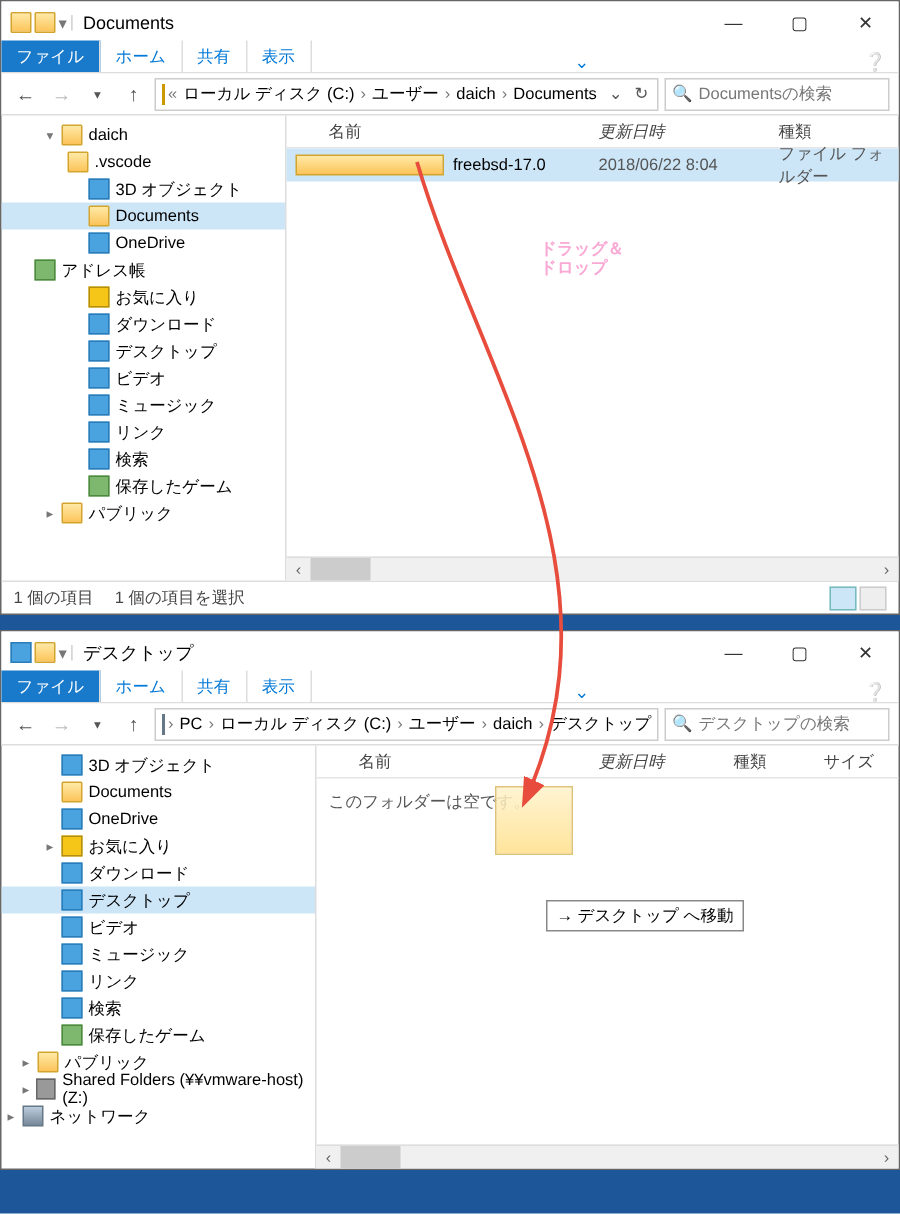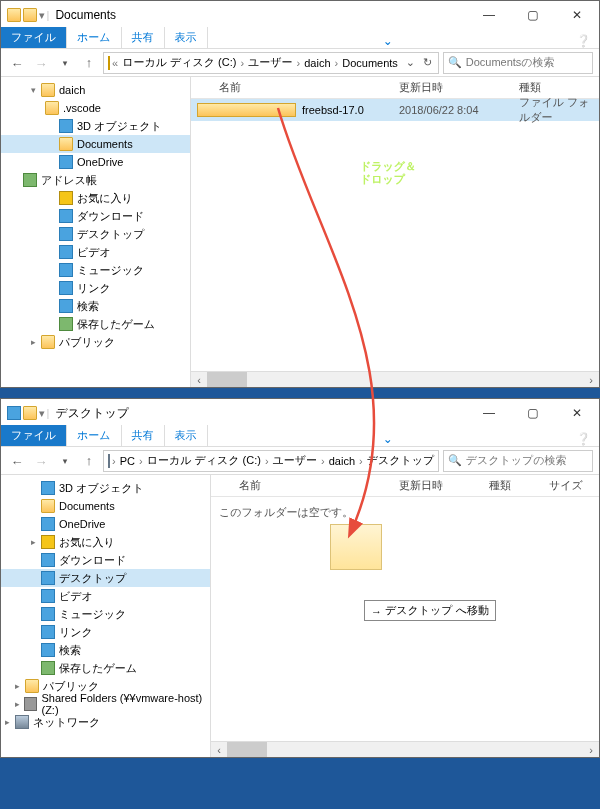--- a/index.html
+++ b/index.html
@@ -34,40 +34,40 @@
 .tree-item .ticon{width:14px;height:14px;margin-right:4px;}
 .folder-ico{background:linear-gradient(#ffe9a6,#fcc45a);border:1px solid #d4a52e;border-radius:1px;}
 .pc-ico{background:linear-gradient(#bcd,#789);border:1px solid #678;}
 .drive-ico{background:#999;border:1px solid #666;}
 .blue-ico{background:#4aa3df;border:1px solid #2a7db8;}
 .green-ico{background:#7db86e;border:1px solid #4e8a3e;}
 .star-ico{background:#f5c518;border:1px solid #b38e10;}
 .listpane{flex:1;display:flex;flex-direction:column;}
 .colhdr{height:22px;border-bottom:1px solid #e5e5e5;display:flex;align-items:center;padding-left:28px;color:#444;}
 .colhdr span{flex:1;}
-.colhdr .c-date{width:120px;flex:none;}
+.colhdr .c-date{width:120px;flex:none;font-style:italic;}
 .colhdr .c-type{width:80px;flex:none;}
 .colhdr .c-size{width:50px;flex:none;}
 .rows{flex:1;position:relative;}
 .row{display:flex;align-items:center;height:22px;padding-left:6px;}
 .row .ricon{width:16px;height:14px;background:linear-gradient(#ffe9a6,#fcc45a);border:1px solid #d4a52e;margin-right:6px;}
 .row span{flex:1;}
 .row .c-date{width:120px;flex:none;color:#555;}
 .row .c-type{width:80px;flex:none;color:#555;}
 .row.sel{background:#cde6f7;}
 .empty-msg{padding:8px 5px 0 8px;color:#555;}
 .statusbar{height:22px;border-top:1px solid #ddd;display:flex;align-items:center;padding:0 8px;color:#444;gap:14px;}
 .statusbar .viewbtns{margin-left:auto;display:flex;gap:2px;}
 .viewbtn{width:18px;height:16px;border:1px solid #ccc;background:#eee;}
 .viewbtn.active{background:#cde6f7;border-color:#7bb;}
 .scroll-h{height:16px;background:#f0f0f0;border-top:1px solid #ddd;display:flex;}
 .scroll-h .thumb{width:40px;background:#ccc;}
 .scroll-h .arrow{width:16px;display:flex;align-items:center;justify-content:center;color:#666;}
 
-.annotation{position:absolute;color:#bef264;font-size:28px;font-weight:bold;line-height:1.2;z-index:10;pointer-events:none;}
+.annotation{position:absolute;color:#f9a8d4;font-size:28px;font-weight:bold;line-height:1.2;z-index:10;pointer-events:none;}
 .qat{width:14px;height:14px;}
 .drop-ghost{position:absolute;left:330px;top:524px;z-index:5;}
 .drop-ghost .ghost-folder{width:52px;height:46px;background:linear-gradient(#fff3cc,#ffe08a);border:1px solid #d8b860;opacity:.85;}
 .drop-tip{position:absolute;left:364px;top:600px;background:#fff;border:1px solid #888;padding:2px 6px;font-size:11px;z-index:6;}
 svg.arrow-overlay{position:absolute;left:0;top:0;pointer-events:none;z-index:8;}
 </style>
 </head>
 <body>
 
 <svg class="arrow-overlay" width="600" height="809">
@@ -222,20 +222,28 @@
           </div>
         </div>
       <div class="scroll-h">
         <div class="arrow">‹</div>
         <div class="thumb"></div>
         <div style="flex:1"></div>
         <div class="arrow">›</div>
       </div>
     </div>
   </div>
+  <div class="statusbar">
+    <span>1 個の項目</span>
+    <span>1 個の項目を選択</span>
+    <div class="viewbtns">
+      <div class="viewbtn active"></div>
+      <div class="viewbtn"></div>
+    </div>
+  </div>
 </div>
 
 <div class="window">
   <div class="titlebar">
     <div class="icons">
       <div class="qat blue-ico"></div>
       <div class="qat folder-ico"></div>
       <span style="color:#777;">▾</span>
       <span style="color:#ccc;">|</span>
     </div>

